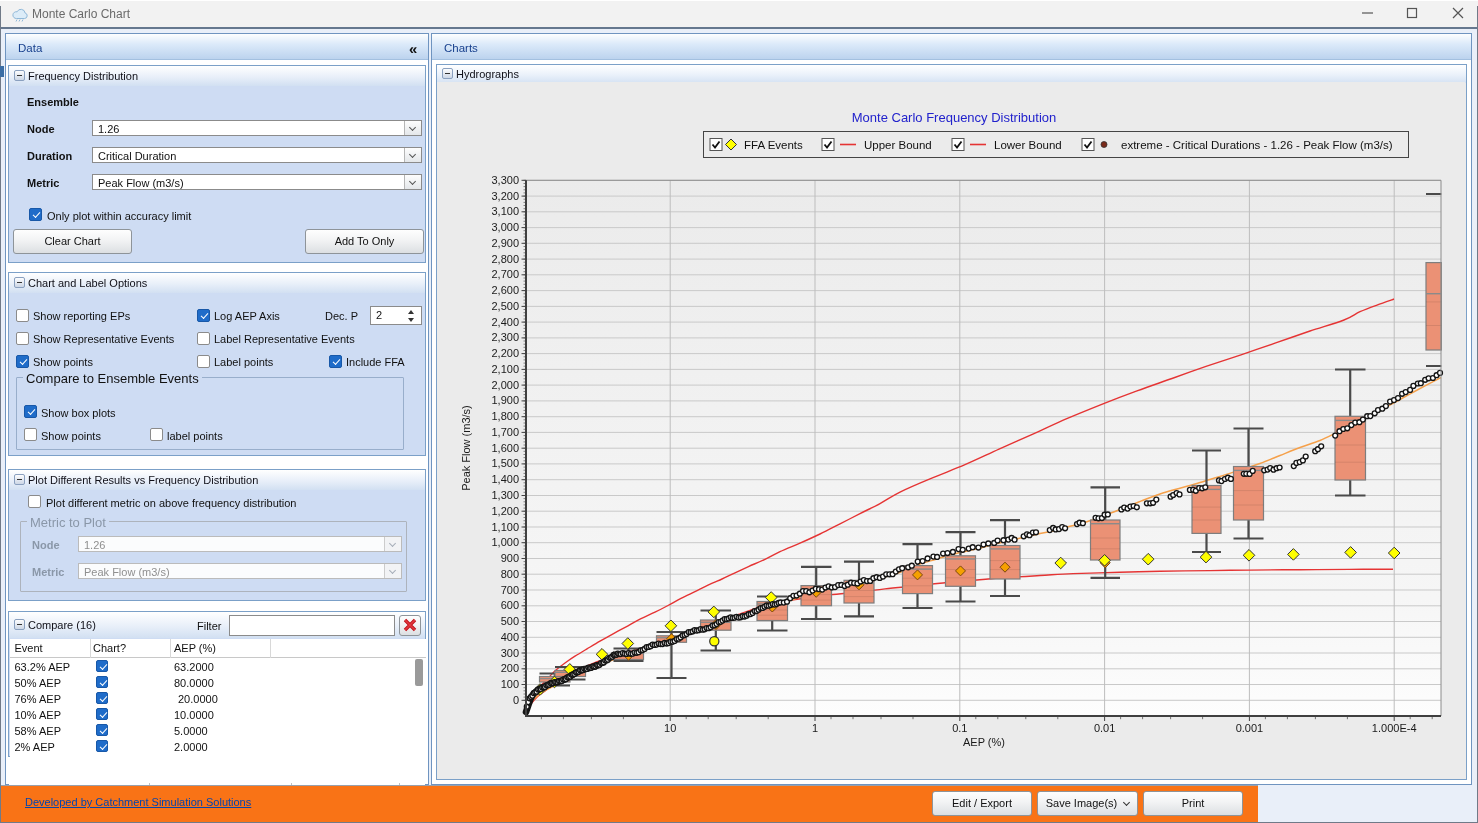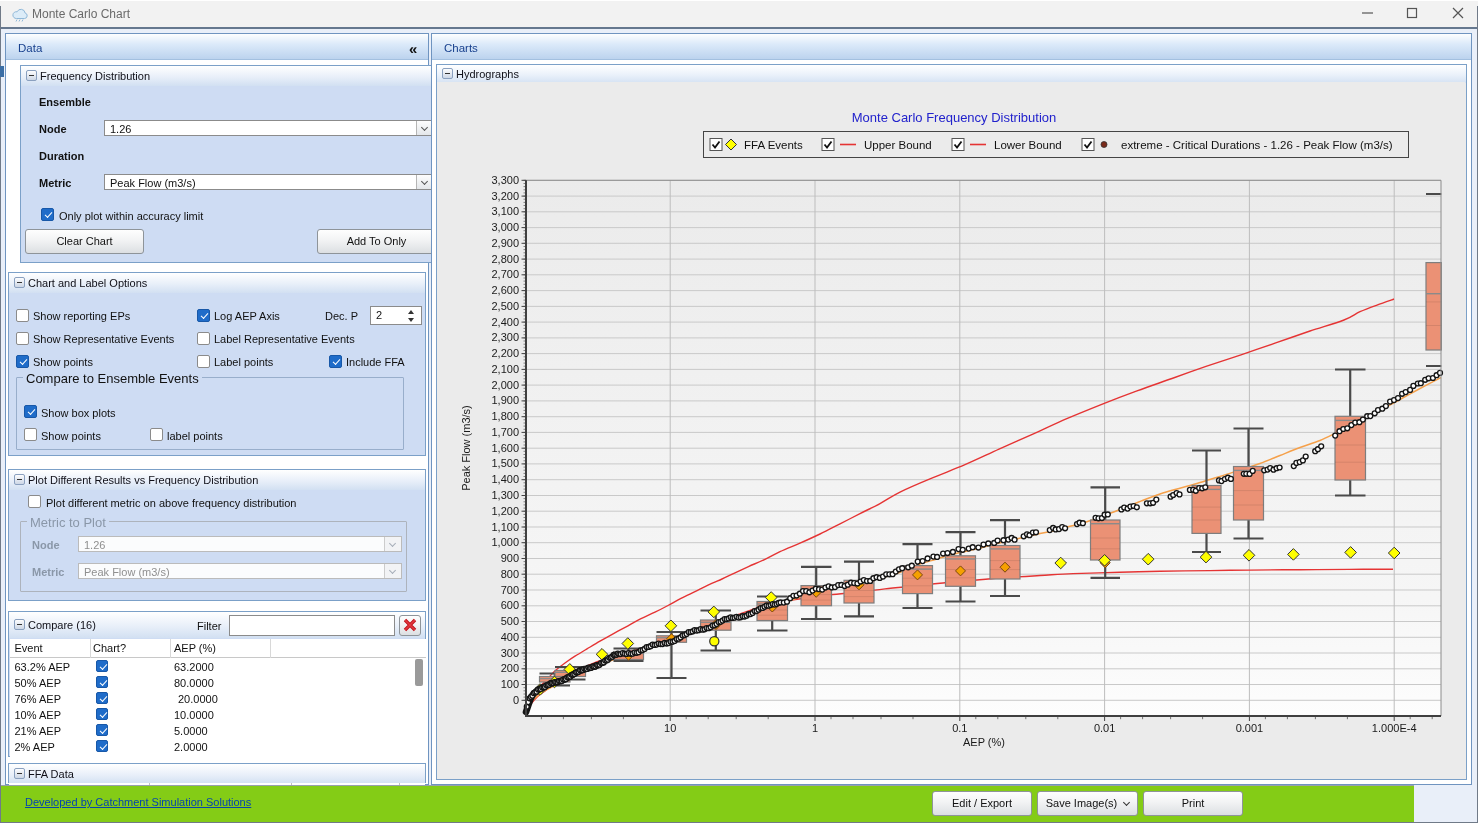--- a/index.html
+++ b/index.html
@@ -46,33 +46,39 @@
 <div class="abs tbtext">Monte Carlo Chart</div>
 <svg class="abs" style="left:1356px;top:3px" width="112" height="20">
     <path d="M6,10h11" stroke="#555" stroke-width="1.2"></path>
     <rect x="51.5" y="5.5" width="9" height="9" fill="none" stroke="#555" stroke-width="1.2"></rect>
     <path d="M97,5l10,10M107,5l-10,10" stroke="#555" stroke-width="1.2"></path>
   </svg>
 <div class="abs panel" style="left:5px;top:33px;width:424px;height:752px">
     <div class="phead"></div>
     <div class="ptitle">Data</div>
     <div class="abs" style="left:403px;top:6px;font-size:15px;font-weight:bold;color:#111">«</div>
-    <div class="grp" style="left:14px;top:31px;width:418px;height:198px">
+    <div class="grp" style="left:2px;top:31px;width:418px;height:198px">
       <div class="ghead"></div>
       <div class="gicon"></div>
       <div class="gtitle">Frequency Distribution</div>
       <div class="lbl b" style="left:18px;top:30px">Ensemble</div>
       <div class="lbl b" style="left:18px;top:57px">Node</div>
       <div class="dd" style="left:83px;top:54px;width:330px">
         <div class="t">1.26</div>
         <div class="a">
           <div class="chev"></div>
         </div>
       </div>
       <div class="lbl b" style="left:18px;top:84px">Duration</div>
+      <div class="dd" style="left:83px;top:81px;width:330px">
+        <div class="t">Critical Duration</div>
+        <div class="a">
+          <div class="chev"></div>
+        </div>
+      </div>
       <div class="lbl b" style="left:18px;top:111px">Metric</div>
       <div class="dd" style="left:83px;top:108px;width:330px">
         <div class="t">Peak Flow (m3/s)</div>
         <div class="a">
           <div class="chev"></div>
         </div>
       </div>
       <div class="cb on" style="left:20px;top:142px"></div>
       <div class="lbl" style="left:38px;top:144px">Only plot within accuracy limit</div>
       <div class="btn" style="left:4px;top:163px;width:119px;height:25px;line-height:23px">Clear Chart</div>
@@ -162,33 +168,28 @@
         <span style="position:absolute;left:164px;top:22px">63.2000</span>
         <span style="position:absolute;left:4.5px;top:38px">50% AEP</span>
         <div class="cb on" style="left:86px;top:37px;width:12px;height:12px"></div>
         <span style="position:absolute;left:164px;top:38px">80.0000</span>
         <span style="position:absolute;left:4.5px;top:54px">76% AEP</span>
         <div class="cb on" style="left:86px;top:53px;width:12px;height:12px"></div>
         <span style="position:absolute;left:168px;top:54px">20.0000</span>
         <span style="position:absolute;left:4.5px;top:70px">10% AEP</span>
         <div class="cb on" style="left:86px;top:69px;width:12px;height:12px"></div>
         <span style="position:absolute;left:164px;top:70px">10.0000</span>
-        <span style="position:absolute;left:4.5px;top:86px">21% AEP</span>
+        <span style="position:absolute;left:4.5px;top:86px">58% AEP</span>
         <div class="cb on" style="left:86px;top:85px;width:12px;height:12px"></div>
         <span style="position:absolute;left:164px;top:86px">5.0000</span>
         <span style="position:absolute;left:4.5px;top:102px">2% AEP</span>
         <div class="cb on" style="left:86px;top:101px;width:12px;height:12px"></div>
         <span style="position:absolute;left:164px;top:102px">2.0000</span>
         <div style="position:absolute;left:405px;top:20px;width:8px;height:27px;background:#9a9a9a;border-radius:2px"></div>
       </div>
-    </div>
-    <div class="grp" style="left:2px;top:729px;width:418px;height:20px">
-      <div class="ghead"></div>
-      <div class="gicon"></div>
-      <div class="gtitle">FFA Data</div>
     </div>
     <div class="abs" style="left:3px;top:749px;width:416px;height:3px;background:#fff;border-bottom:1px solid #b8b8b8">
       <span style="position:absolute;left:140px;top:0;width:1px;height:3px;background:#c0c0c0"></span>
       <span style="position:absolute;left:282px;top:0;width:1px;height:3px;background:#c0c0c0"></span>
       <span style="position:absolute;left:390px;top:0;width:1px;height:3px;background:#c0c0c0"></span>
     </div>
   </div>
 <div class="abs panel" style="left:431px;top:33px;width:1041px;height:752px">
     <div class="phead"></div>
     <div class="ptitle">Charts</div>
@@ -655,21 +656,21 @@
     <text x="864" y="148.5" font-size="11.5" fill="#111">Upper Bound</text>
     <rect x="952" y="138.5" width="12" height="12" fill="#fff" stroke="#555" stroke-width="1"></rect>
     <path d="M954.5,144.5L957,147.5L961.5,141.5" stroke="#111" stroke-width="1.8" fill="none"></path>
     <path d="M970,144.5H986" stroke="#e53434" stroke-width="1.6"></path>
     <text x="994" y="148.5" font-size="11.5" fill="#111">Lower Bound</text>
     <rect x="1082" y="138.5" width="12" height="12" fill="#fff" stroke="#555" stroke-width="1"></rect>
     <path d="M1084.5,144.5L1087,147.5L1091.5,141.5" stroke="#111" stroke-width="1.8" fill="none"></path>
     <circle cx="1104" cy="144.5" r="3" fill="#7a2a1a" stroke="#333" stroke-width="0.8"></circle>
     <text x="1121" y="148.5" font-size="11.5" fill="#111">extreme - Critical Durations - 1.26 - Peak Flow (m3/s)</text>
   </svg>
-<div class="abs" style="left:0;top:785px;width:1414px;height:38px;background:#84cc16;border-top:1px solid #98a0ac">
+<div class="abs" style="left:0;top:785px;width:1258px;height:38px;background:#f97316;border-top:1px solid #98a0ac">
     <span class="link" style="position:absolute;left:25px;top:10px">Developed by Catchment Simulation Solutions</span>
     <div class="btn" style="left:932px;top:5px;width:100px;height:25px;line-height:23px">Edit / Export</div>
     <div class="btn" style="left:1037px;top:5px;width:101px;height:25px;line-height:23px">Save Image(s)<span style="display:inline-block;width:5px;height:5px;border-right:1.3px solid #333;border-bottom:1.3px solid #333;transform:rotate(45deg);margin-left:7px;vertical-align:2px"></span></div>
     <div class="btn" style="left:1143px;top:5px;width:100px;height:25px;line-height:23px">Print</div>
   </div>
 <div class="abs" style="left:0;top:6px;width:1px;height:817px;background:#707a88"></div>
 <div class="abs" style="left:1477px;top:6px;width:1px;height:817px;background:#707a88"></div>
 <div class="abs" style="left:0;top:822px;width:1478px;height:1px;background:#707a88"></div>
 <div class="abs" style="left:0;top:66px;width:4px;height:11px;background:#3b6ea5"></div>
 </body></html>

